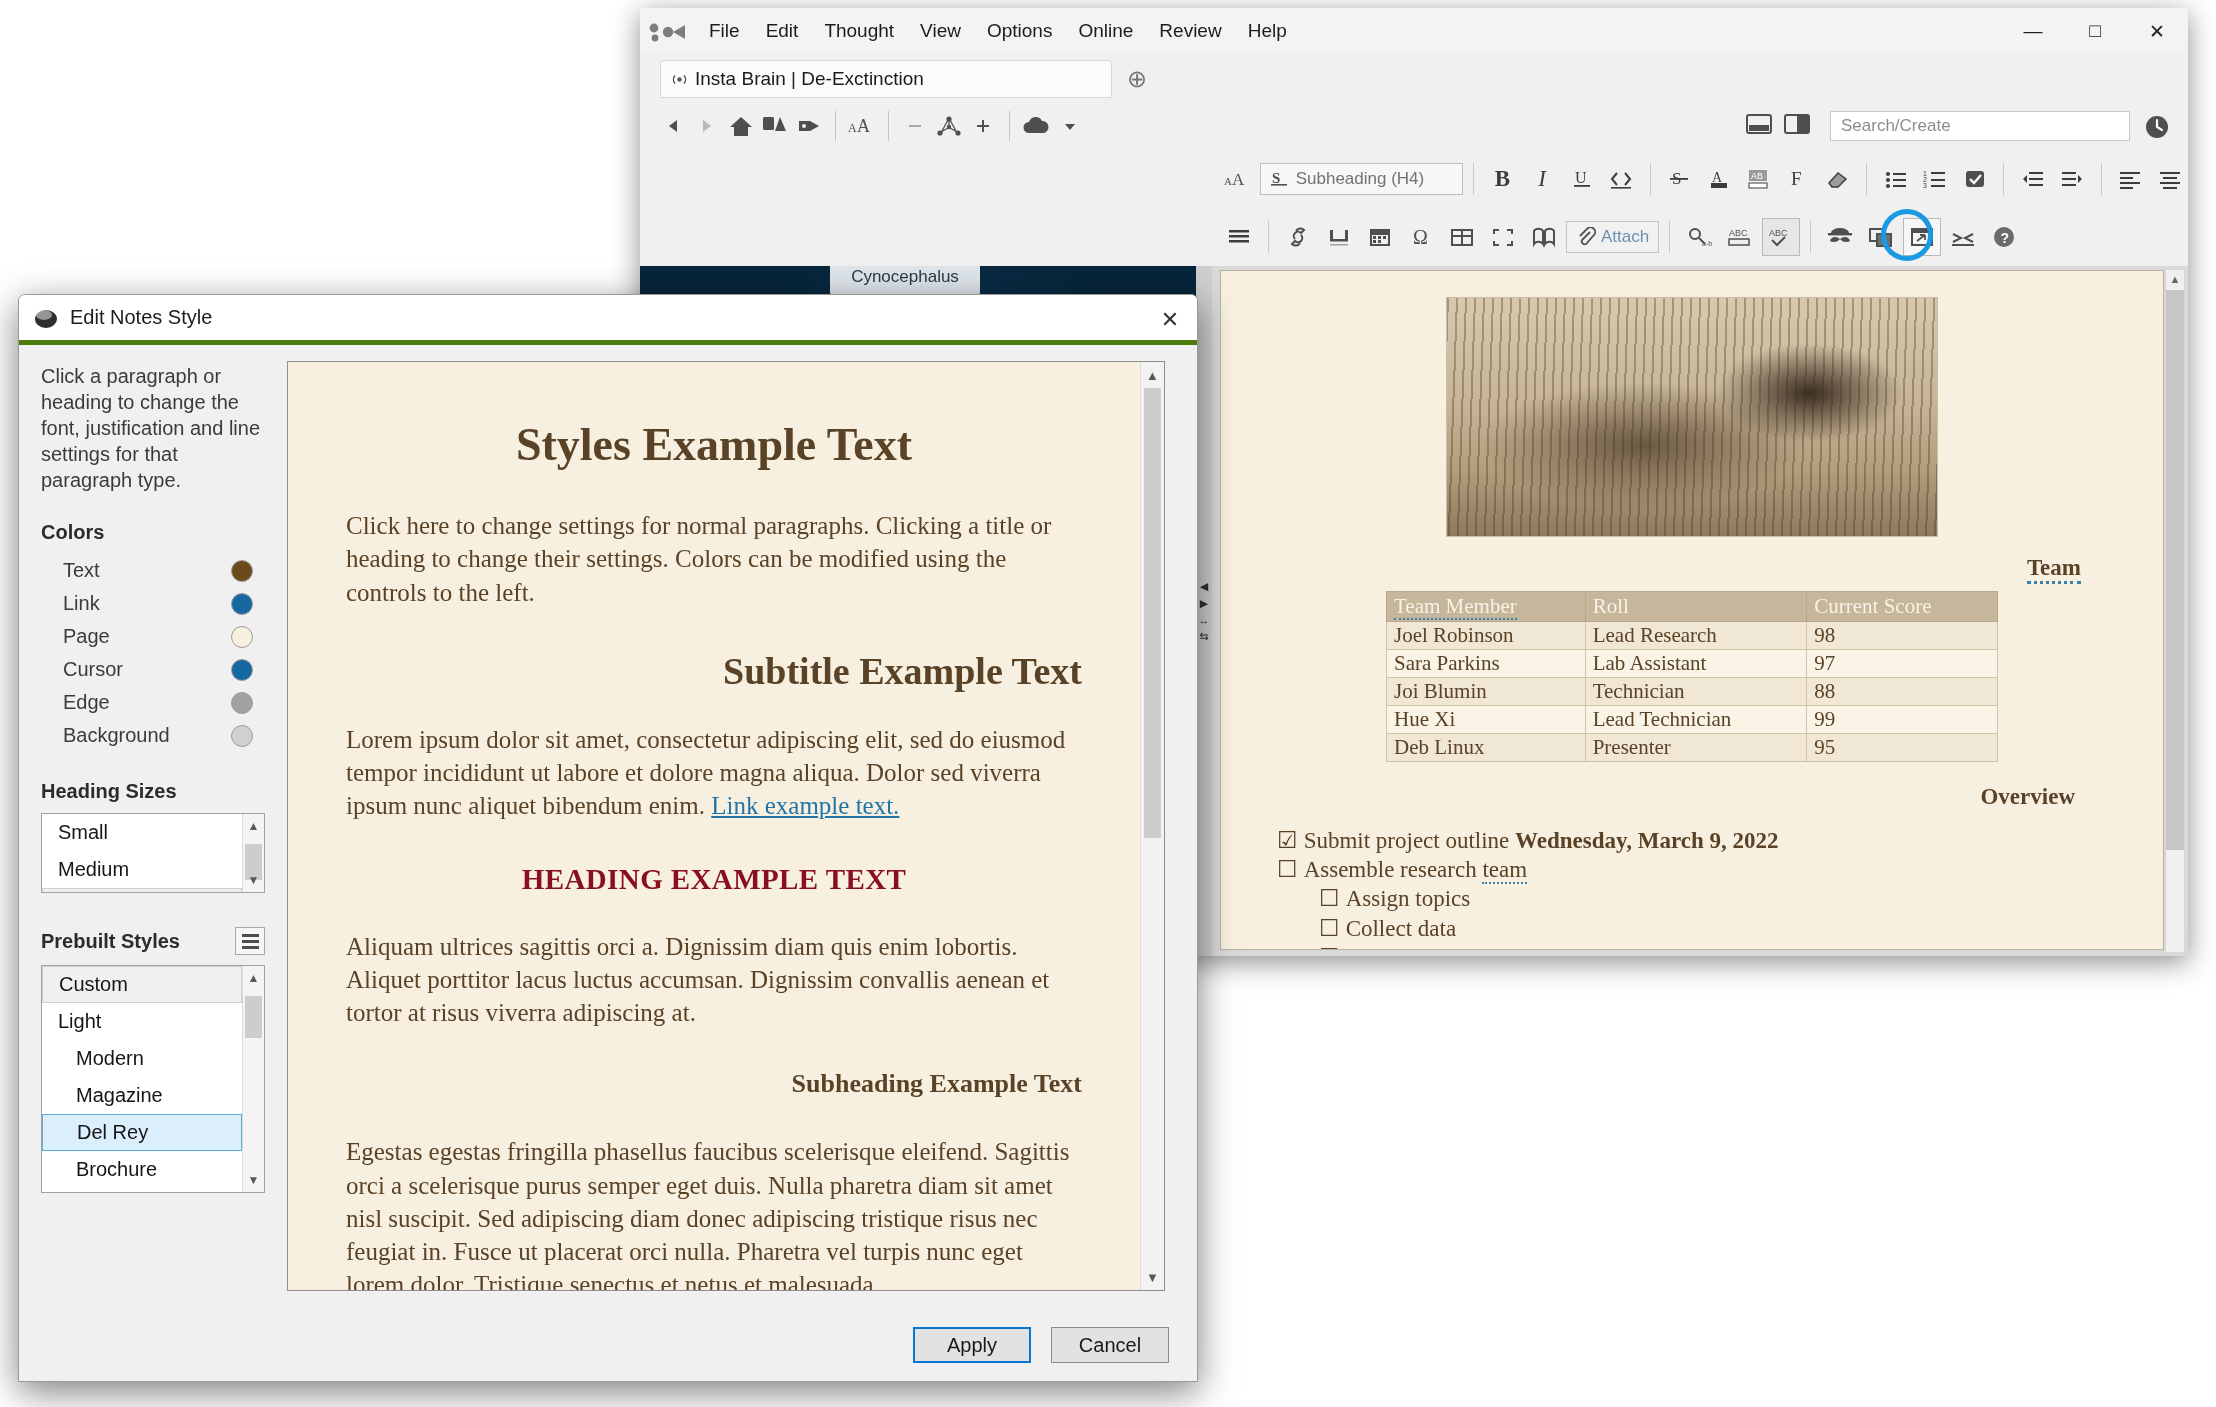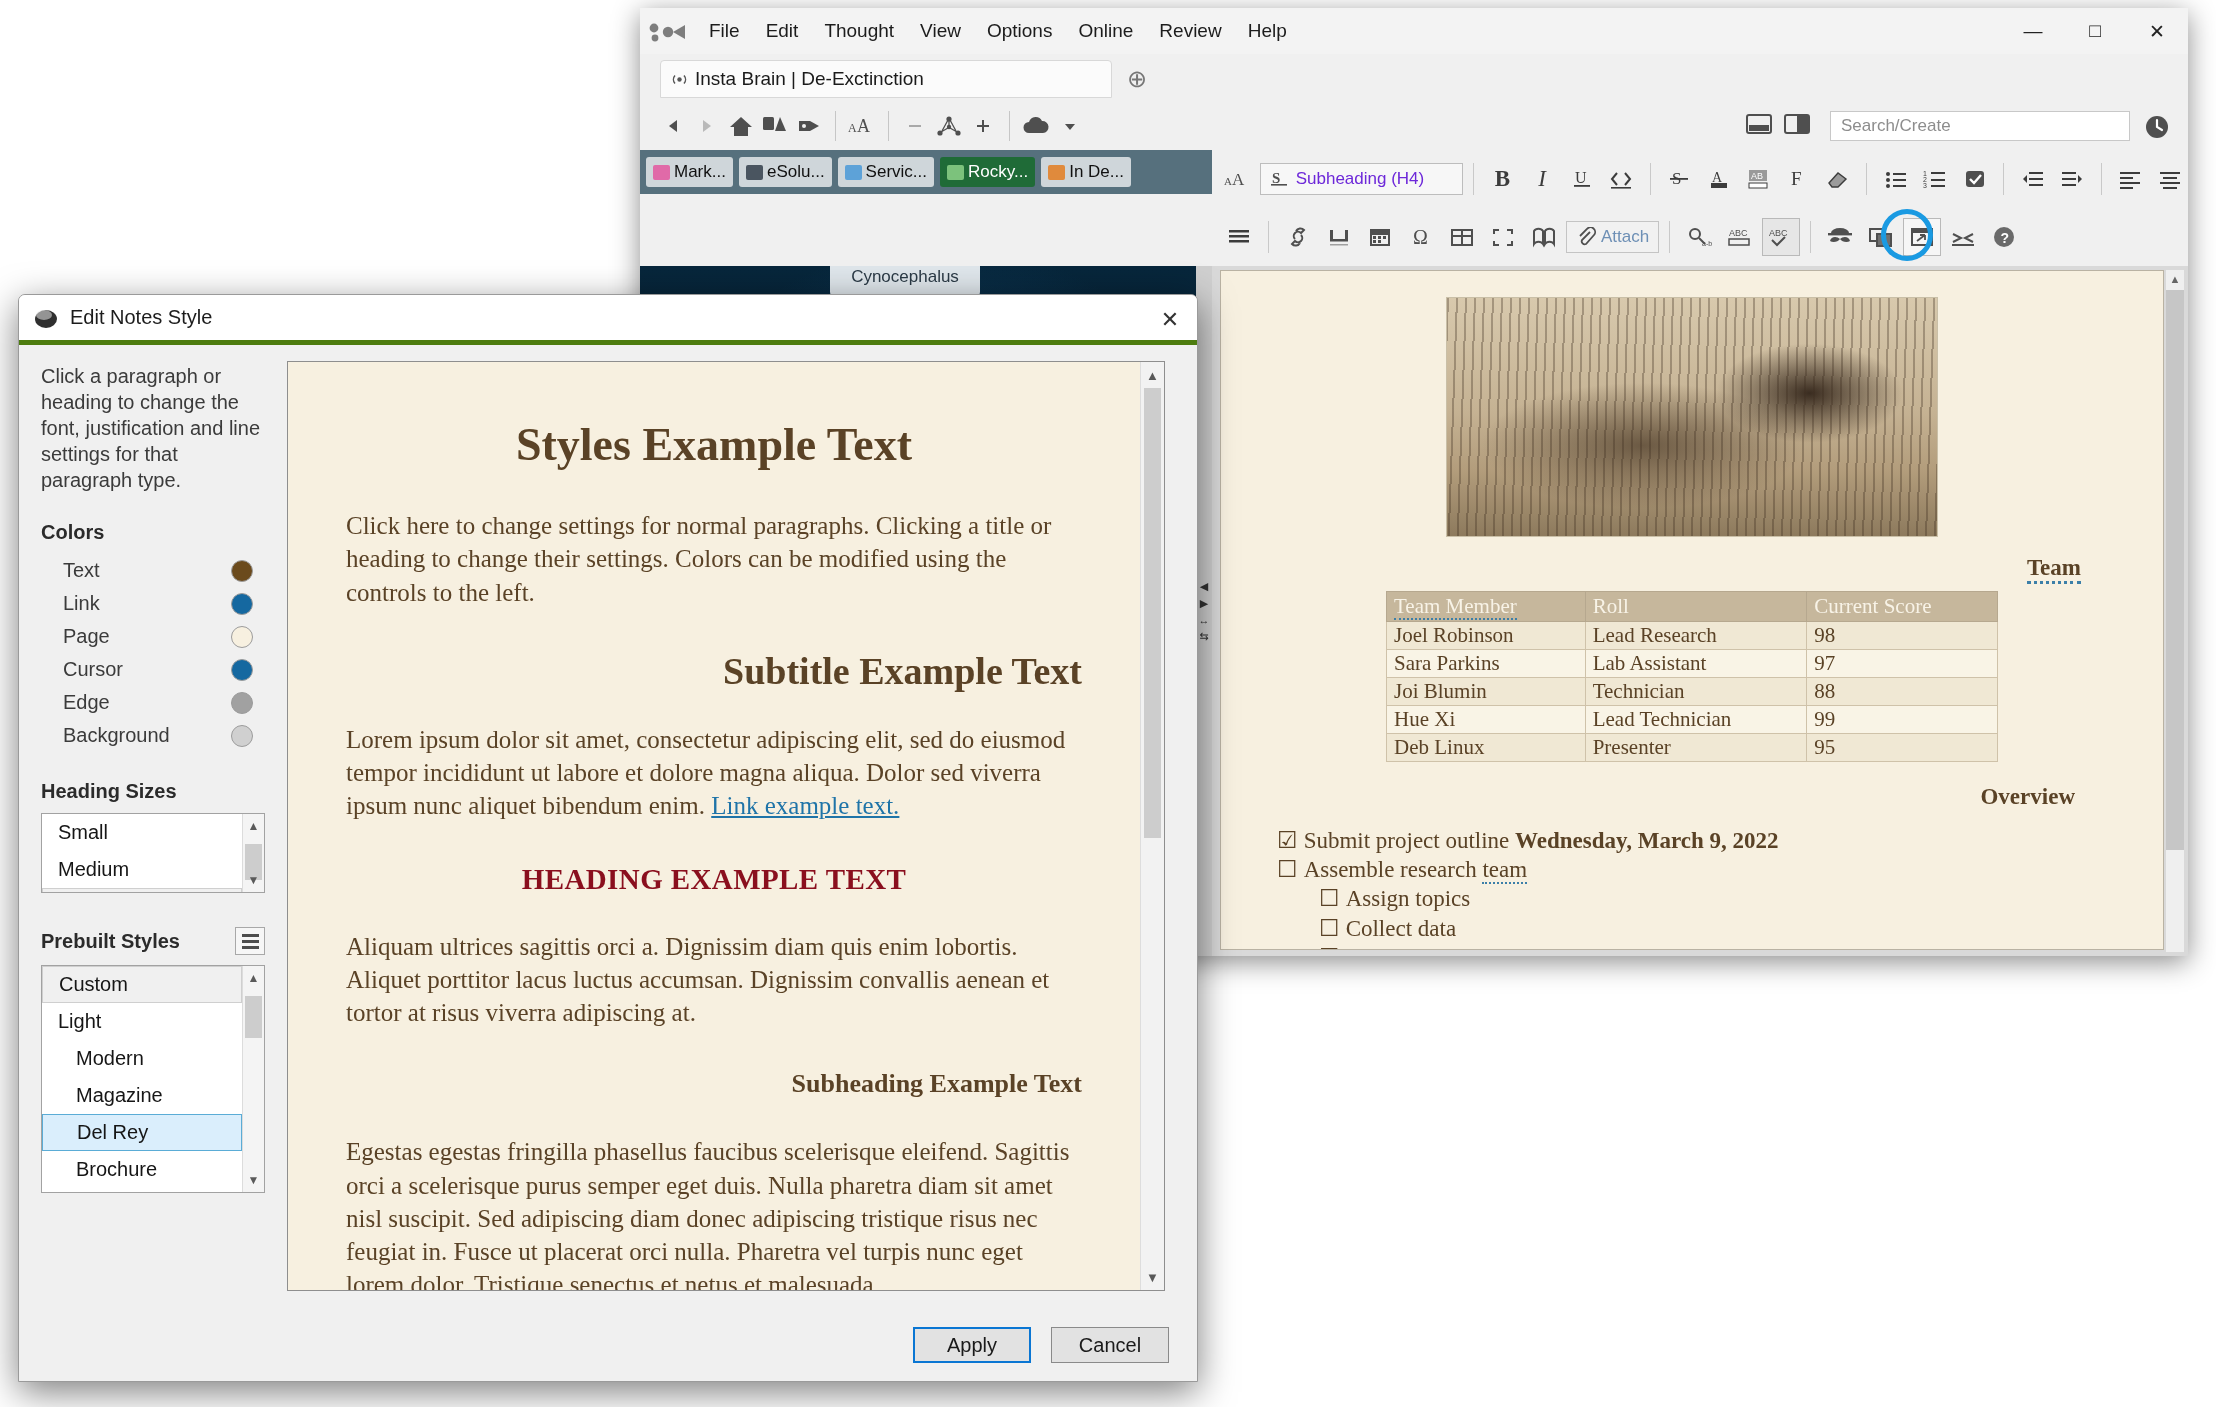--- a/index.html
+++ b/index.html
@@ -93,21 +93,21 @@
   #fmtzone{
     position:absolute;left:572px;top:142px;right:0;height:116px;background:#f0f0f0;
   }
   .fmtrow{position:absolute;left:0;right:0;height:58px;display:flex;align-items:center;padding-left:8px;gap:3px;}
   .ft{width:38px;height:38px;display:flex;align-items:center;justify-content:center;color:#4a4a4a;}
   .ftsep{width:1px;height:32px;background:#c9c9c9;margin:0 7px;}
   #style-select{
     width:210px;height:32px;background:#f7f7f7;border:1px solid #bdbdbd;
     display:flex;align-items:center;gap:7px;padding:0 8px;
   }
-  #style-select .lbl{font-size:17px;color:#6d28d9;text-align:right;}
+  #style-select .lbl{font-size:17px;color:#737373;text-align:right;}
   #attach-btn{
     height:32px;border:1px solid #c4c4c4;background:#f1f1f1;display:flex;
     align-items:center;gap:5px;padding:0 9px;
   }
   #attach-btn .lbl{font-size:17px;color:#6d8fb5;}
   #hl-ring{
     position:absolute;left:1241px;top:201px;width:52px;height:52px;border-radius:50%;
     border:5px solid #1a9ae2;box-sizing:border-box;z-index:5;pointer-events:none;
   }
 
@@ -385,42 +385,20 @@
         <input placeholder="Search/Create" style="">
       </div>
       <div id="clock-icon">
         <svg width="30" height="30" viewBox="0 0 30 30">
             <circle cx="15" cy="15" r="11" fill="#4f4f4f"></circle>
             <path d="M15 8 L15 15 L20 18" stroke="#fff" stroke-width="2.2" fill="none" stroke-linecap="round"></path>
           </svg>
       </div>
     </div>
 
-    <div id="pinbar">
-      <div class="pin">
-          <span class="sq" style="background:#e06aa8"></span>
-          <span>Mark...</span>
-        </div>
-      <div class="pin">
-          <span class="sq" style="background:#4a5560"></span>
-          <span>eSolu...</span>
-        </div>
-      <div class="pin">
-          <span class="sq" style="background:#5da2d8"></span>
-          <span>Servic...</span>
-        </div>
-      <div class="pin green">
-          <span class="sq" style="background:#7cc27c"></span>
-          <span>Rocky...</span>
-        </div>
-      <div class="pin">
-          <span class="sq" style="background:#e08a3c"></span>
-          <span>In De...</span>
-        </div>
-    </div>
 
     <div id="fmtzone">
       <div class="fmtrow" style="top:0;">
         <div class="ft">
             <svg width="28" height="20" viewBox="0 0 28 20">
               <text x="0" y="16" font-family="Liberation Serif, serif" font-size="11" fill="#4f4f4f">A</text>
               <text x="8" y="16" font-family="Liberation Serif, serif" font-size="17" fill="#4f4f4f">A</text>
             </svg>
           </div>
         <div id="style-select">

